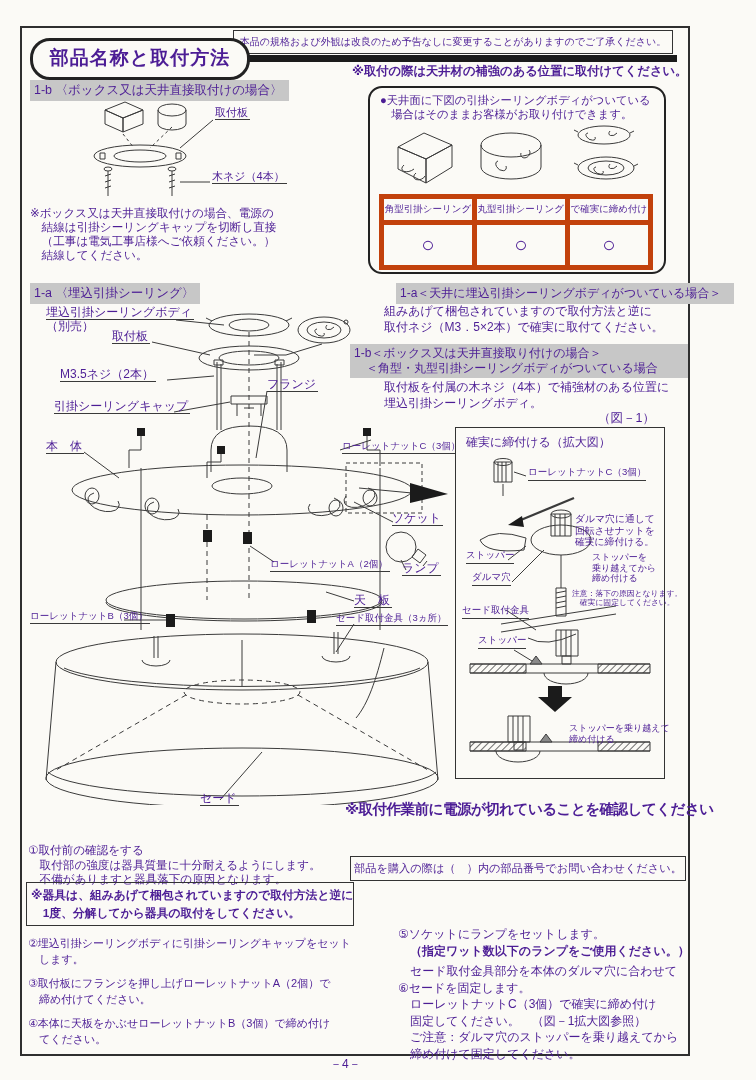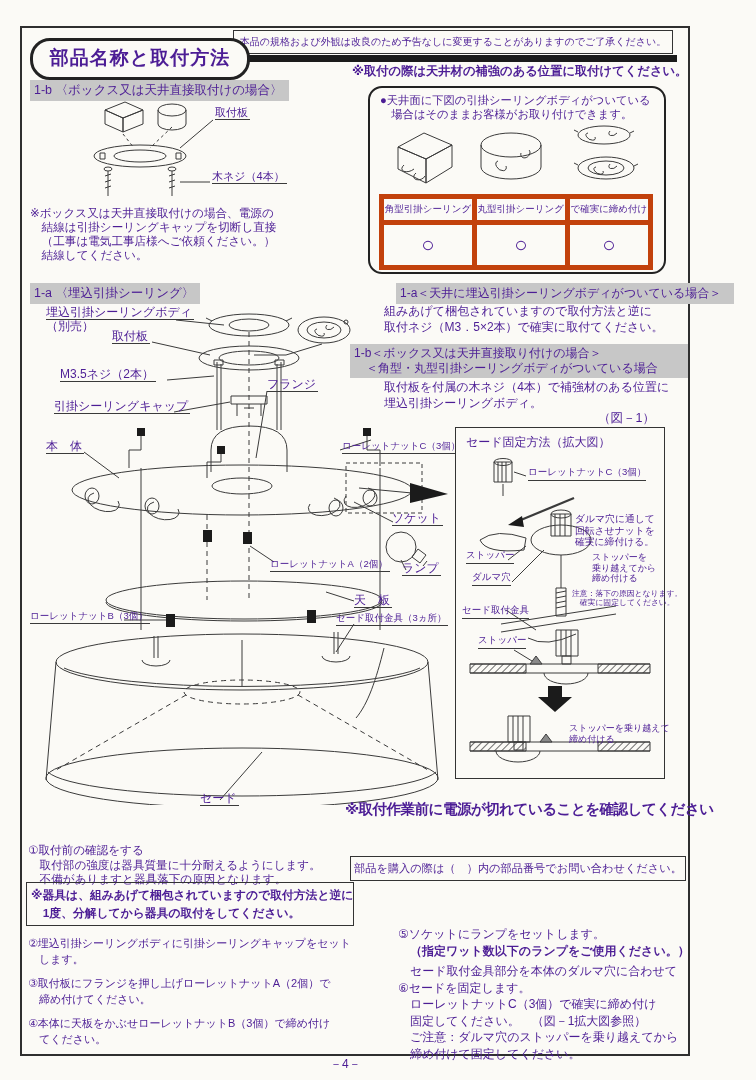--- a/index.html
+++ b/index.html
@@ -287,21 +287,21 @@
     <span class="abs lab" style="left:368px;top:212px;">ソケット</span>
     <span class="abs lab" style="left:246px;top:258px;font-size:9.5px;">ローレットナットA（2個）</span>
     <span class="abs lab" style="left:378px;top:262px;">ランプ</span>
     <span class="abs lab" style="left:330px;top:294px;">天　板</span>
     <span class="abs lab" style="left:6px;top:310px;font-size:9.5px;">ローレットナットB（3個）</span>
     <span class="abs lab" style="left:312px;top:312px;font-size:9.5px;">セード取付金具（3ヵ所）</span>
     <span class="abs lab" style="left:176px;top:492px;">セード</span>
   </div>
 
   <div class="abs fig1">
-    <div class="f-title">セード固定方法（拡大図）</div>
+    <div class="f-title">確実に締付ける（拡大図）</div>
     <svg class="art abs" style="left:0;top:0;" width="206" height="347" viewBox="0 0 206 347" fill="none" stroke="#3b3b3b" stroke-width="1">
       <defs>
         <pattern id="hatch" width="5" height="5" patternUnits="userSpaceOnUse" patternTransform="rotate(45)">
           <line x1="0" y1="0" x2="0" y2="5" stroke="#4a4a4a" stroke-width="1.6"></line>
         </pattern>
       </defs>
 
       <rect x="38" y="34" width="18" height="20"></rect>
       <line x1="42" y1="34" x2="42" y2="54"></line>
         <line x1="46" y1="34" x2="46" y2="54"></line>

